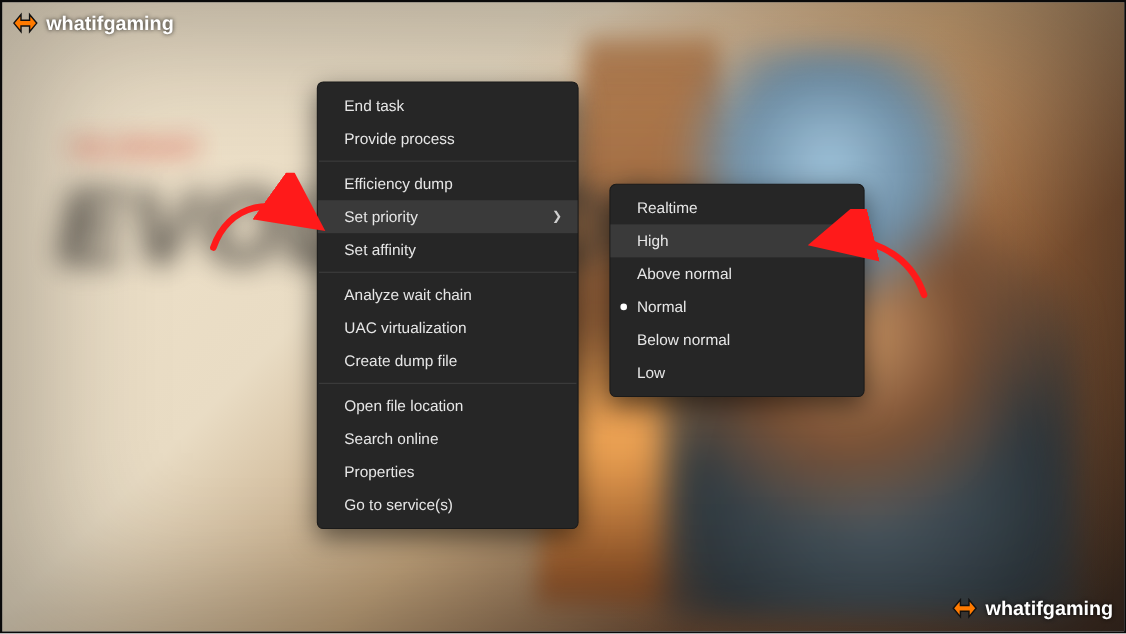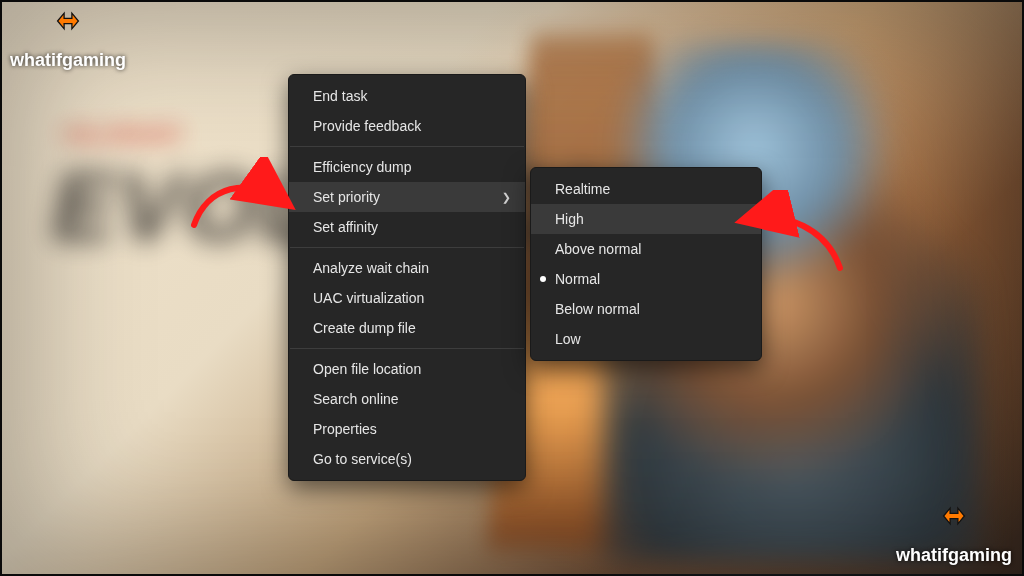--- a/index.html
+++ b/index.html
@@ -73,26 +73,25 @@
     font-weight: 700;
     color: #d84a3b;
     filter: blur(6px);
   }
 
   
   .watermark {
     position: absolute;
     display: flex;
     align-items: center;
-    gap: 16px;
+    gap: 6px;
     color: #fff;
     font-weight: 700;
     font-size: 18px;
     text-shadow: 0 0 4px rgba(0,0,0,0.8);
-    flex-direction: column;
   }
   .watermark.tl { left: 8px; top: 6px; }
   .watermark.br { right: 10px; bottom: 8px; }
   .wm-icon {
     width: 26px;
     height: 26px;
   }
 
   
   .menu {
@@ -104,21 +103,21 @@
     box-shadow: 0 8px 24px rgba(0,0,0,0.55);
     padding: 6px 0;
     min-width: 230px;
   }
   .menu.main {
     left: 286px;
     top: 72px;
     width: 236px;
   }
   .menu.sub {
-    left: 528px;
+    left: 552px;
     top: 165px;
     width: 206px;
   }
   .menu .item {
     display: flex;
     align-items: flex-end;
     padding: 5px 14px 5px 24px;
     line-height: 20px;
     position: relative;
     cursor: default;
@@ -186,21 +185,21 @@
       <polygon points="4,20 14,8 14,16 26,16 26,8 36,20 26,32 26,24 14,24 14,32" fill="#ff7a00" stroke="#111" stroke-width="2"></polygon>
     </svg>
     <span>whatifgaming</span>
   </div>
 
   <div class="menu main" id="main-menu">
       <div class="item">
         <span>End task</span>
       </div>
       <div class="item">
-        <span>Provide feedback</span>
+        <span>Provide process</span>
       </div>
       <div class="sep"></div>
       <div class="item">
         <span>Efficiency dump</span>
       </div>
       <div class="item hover">
         <span>Set priority</span>
         <span class="chev">❯</span>
       </div>
       <div class="item">

